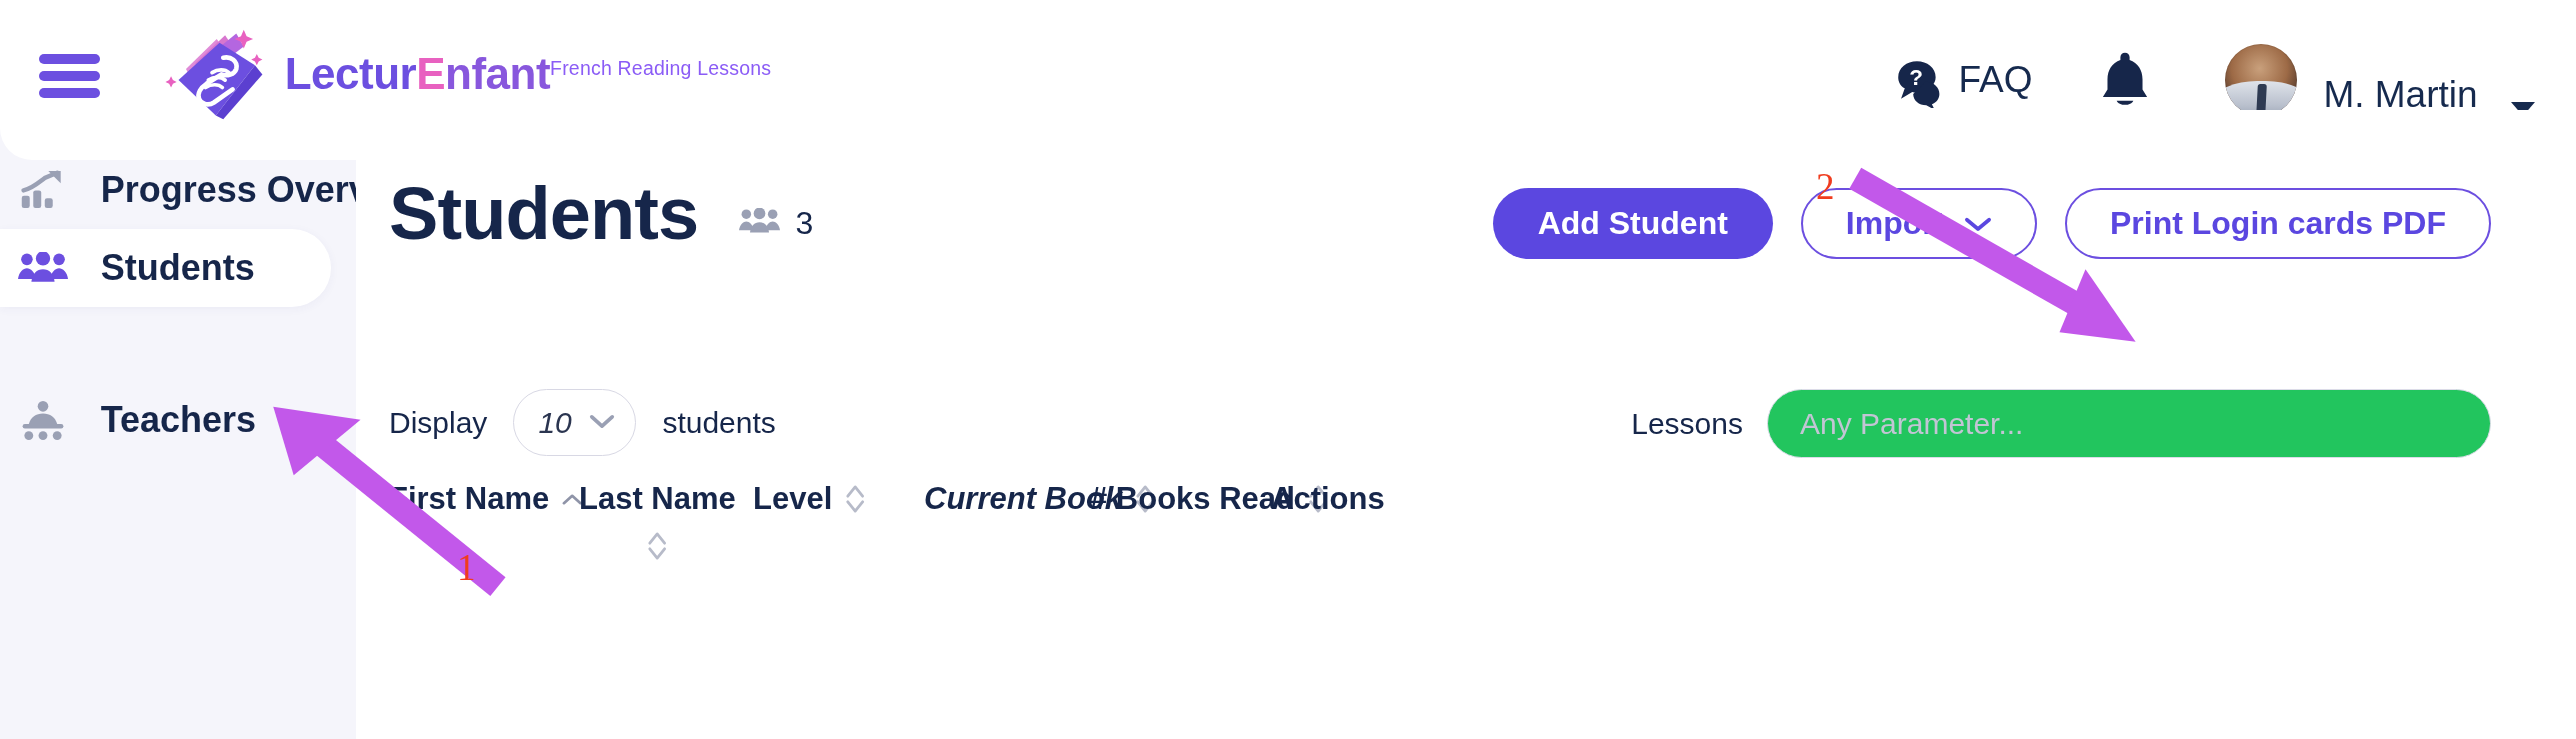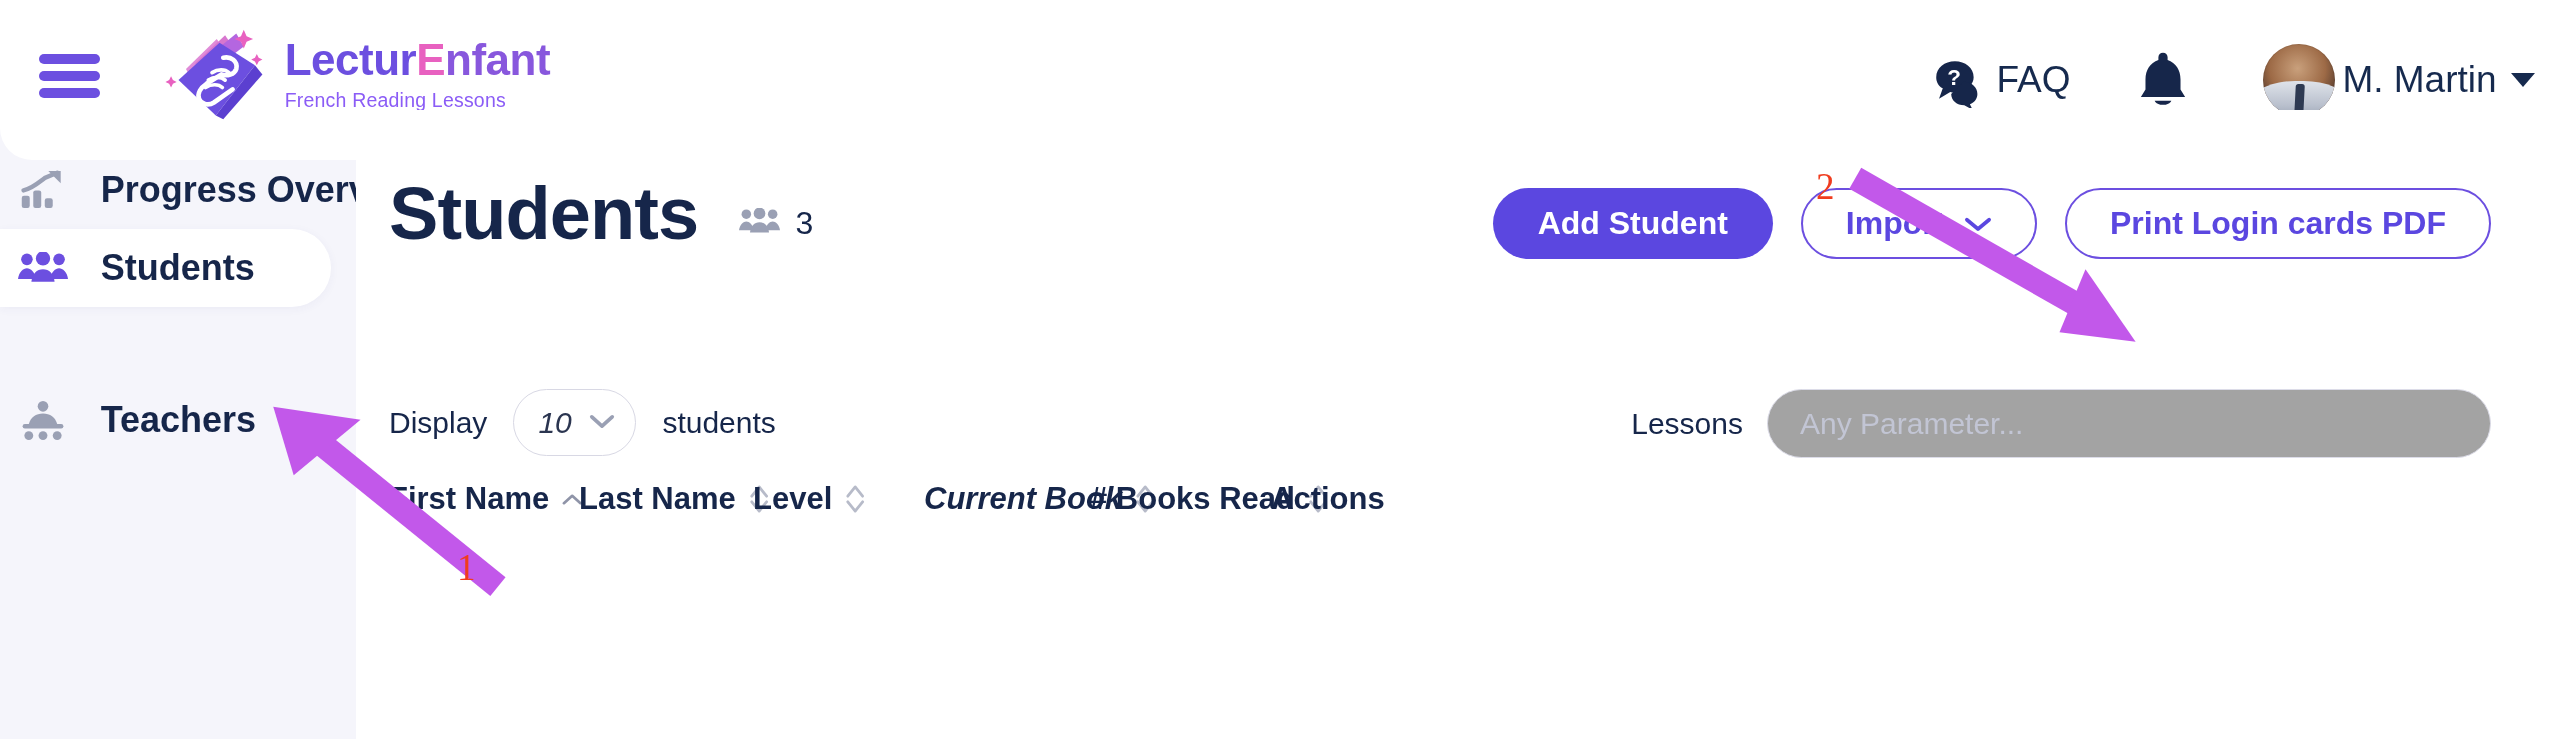--- a/index.html
+++ b/index.html
@@ -24,38 +24,38 @@
     width: 61px; height: 56px; cursor: pointer;
     display: flex; flex-direction: column; justify-content: space-between;
     padding: 5.6px 0;
   }
   .hamburger span {
     display: block; height: 10.2px; width: 61px; border-radius: 5.6px; background: #6c4fe0;
   }
 
   .brand { position: absolute; left: 158px; top: 26px; display: flex; align-items: center; gap: 16.7px; cursor: pointer; }
   .brand-mark { width: 110px; height: 97px; position: relative; }
-  .brand-text { display: flex; flex-direction: column; }
+  .brand-text { display: flex; flex-direction: row; }
   .brand-title {
     font-size: 44px; font-weight: 800; letter-spacing: -0.5px; line-height: 1.05;
     white-space: nowrap;
   }
   .brand-title .p1 { color: #6c4fe0; }
   .brand-title .pE { color: #e861c0; }
   .brand-title .p2 { color: #8857dd; }
   .brand-sub { font-size: 19.5px; color: #8b5cf6; margin-top: 5.6px; letter-spacing: 0.2px; }
 
   .header-right {
     position: absolute; right: 41px; top: 0; height: 160px;
     display: flex; align-items: center; gap: 0;
   }
   .faq { display: flex; align-items: center; gap: 13px; cursor: pointer; margin-right: 67px; }
   .faq-label { font-size: 37px; color: #162a4e; font-weight: 500; }
   .bell { cursor: pointer; margin-right: 74px; display: flex; align-items: center; }
-  .user { display: flex; align-items: center; gap: 7px; cursor: pointer; }
+  .user { display: flex; align-items: flex-end; gap: 26px; cursor: pointer; }
   .avatar {
     width: 72px; height: 72px; border-radius: 50%; overflow: hidden;
     background: radial-gradient(circle at 48% 34%, #c9a07c 0%, #9d6a46 46%, #5d4030 70%, #2f2a33 100%);
     position: relative; flex: none;
     box-shadow: inset 0 0 0 0.9px rgba(0,0,0,.08);
   }
   .avatar::before {
     content: ""; position: absolute; left: -14%; top: 52%; width: 128%; height: 60%;
     background: linear-gradient(180deg,#dfe3ea 0%, #b9c0cd 55%, #8d96a8 100%);
     border-radius: 46% 46% 0 0;
@@ -115,21 +115,21 @@
   .select-box {
     width: 123px; height: 67px; border: 1.9px solid #d8d8e4; border-radius: 37px; background: #fff;
     display: flex; align-items: center; justify-content: space-between; padding: 0 20.4px 0 24px;
     cursor: pointer;
     font-style: italic;
   }
   .select-val { font-size: 30px; color: #2b3550; }
   .search-group { position: absolute; right: 0; top: 0; display: flex; align-items: center; gap: 24px; }
   .search-label { font-size: 30px; color: #16264a; }
   .search-input {
-    width: 724px; height: 69px; border: 1.9px solid #dcdce8; border-radius: 37px; background: #a3a3a3;
+    width: 724px; height: 69px; border: 1.9px solid #dcdce8; border-radius: 37px; background: #22c55e;
     padding: 0 32px; font-size: 30px; color: #2b3550;
     font-family: "Liberation Sans", sans-serif;
   }
   .search-input::placeholder { color: #c2c5d4; }
 
   
   .table-head { position: absolute; left: 0; top: 371px; right: 0; height: 74px; }
   .th {
     position: absolute; top: 0; display: flex; align-items: center; gap: 13px;
     font-size: 31px; font-weight: 600; color: #16264a; white-space: nowrap; cursor: pointer;
@@ -316,21 +316,21 @@
 
       <div class="th" style="left:33px;">
         <span>First Name</span>
         <span class="sort">
           <svg viewBox="0 0 22 12" width="20.4" height="11">
             <path d="M2 10 L11 2 L20 10" fill="none" stroke="#8f94a8" stroke-width="3" stroke-linecap="round" stroke-linejoin="round"></path>
           </svg>
         </span>
       </div>
 
-      <div class="th" style="left:223px;">
+      <div class="th" style="left:223px;flex-direction:column;">
         <span>Last Name</span>
         <span class="sort">
           <svg viewBox="0 0 22 34" width="20.4" height="32">
             <path d="M3 14 L11 4 L19 14" fill="none" stroke="#b7bbc9" stroke-width="3" stroke-linecap="round" stroke-linejoin="round"></path>
             <path d="M3 20 L11 30 L19 20" fill="none" stroke="#b7bbc9" stroke-width="3" stroke-linecap="round" stroke-linejoin="round"></path>
           </svg>
         </span>
       </div>
 
       <div class="th" style="left:397px;">

